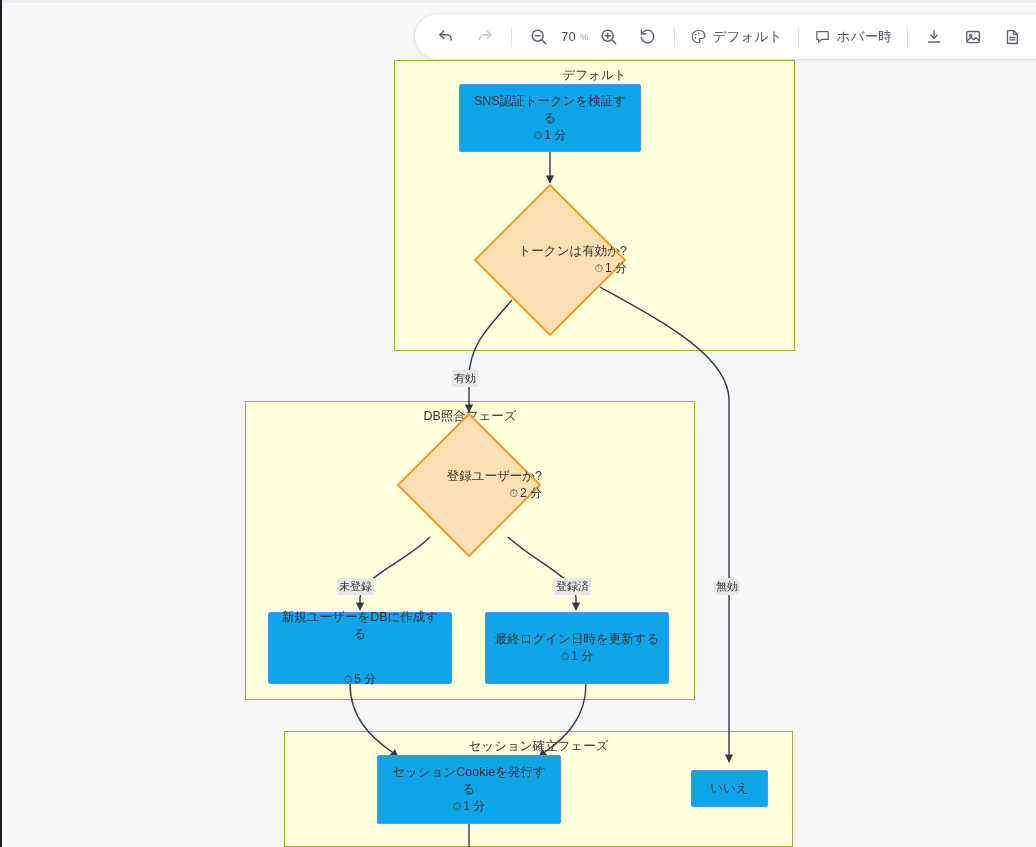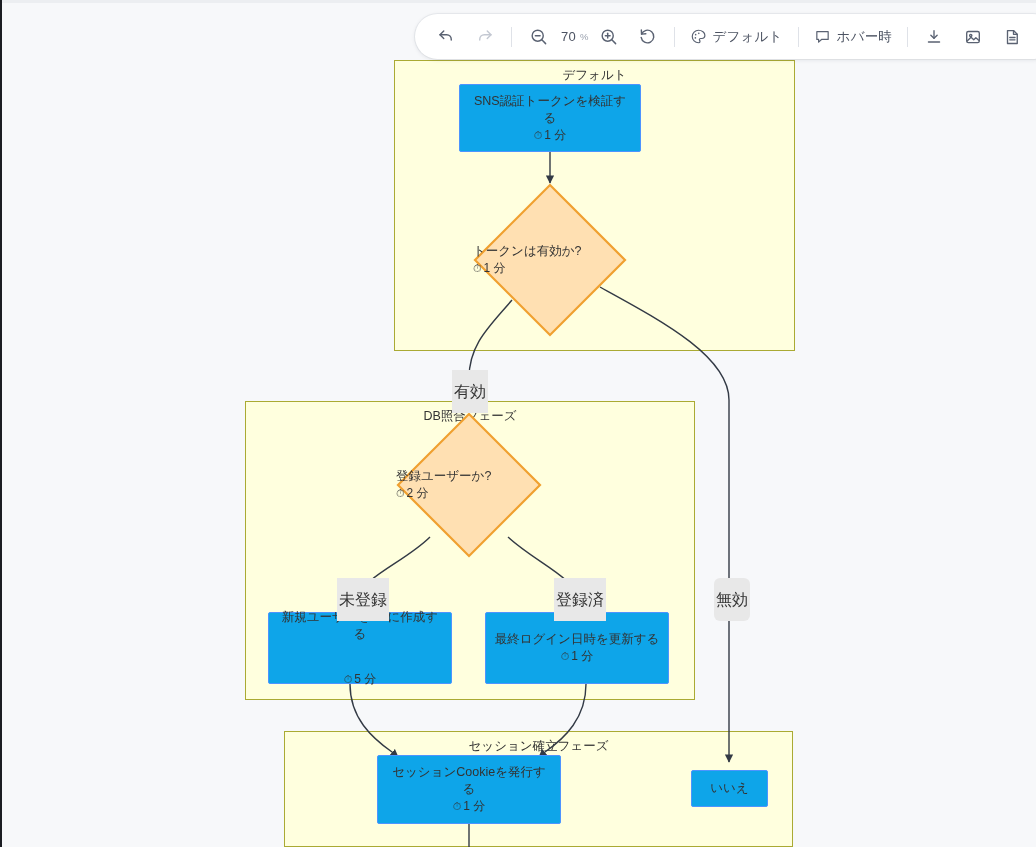--- a/index.html
+++ b/index.html
@@ -163,43 +163,43 @@
   .node-diamond .dia-shape {
     position: absolute;
     left: 0; top: 0;
     width: 100%; height: 100%;
   }
   .node-diamond .dia-label {
     position: absolute;
     left: 0; right: 0;
     top: 50%;
     transform: translateY(-50%);
-    text-align: left;
+    text-align: right;
     z-index: 2;
   }
   .node-diamond .n-text {
     font-size: 12.5px;
     line-height: 17px;
     color: #333333;
     white-space: nowrap;
   }
   .node-diamond .n-dur {
     font-size: 12px;
     line-height: 17px;
     color: #333333;
     white-space: nowrap;
   }
 
   
   .edge-label {
     position: absolute;
-    font-size: 16px;
+    font-size: 11px;
     color: #333333;
     background: #e8e8e8;
-    padding: 14px 2px;
+    padding: 1px 2px;
     line-height: 15px;
     white-space: nowrap;
     z-index: 18;
   }
 </style>
 </head>
 <body>
 
 <div id="page-top-strip"></div>
 <div id="page-edge"></div>

